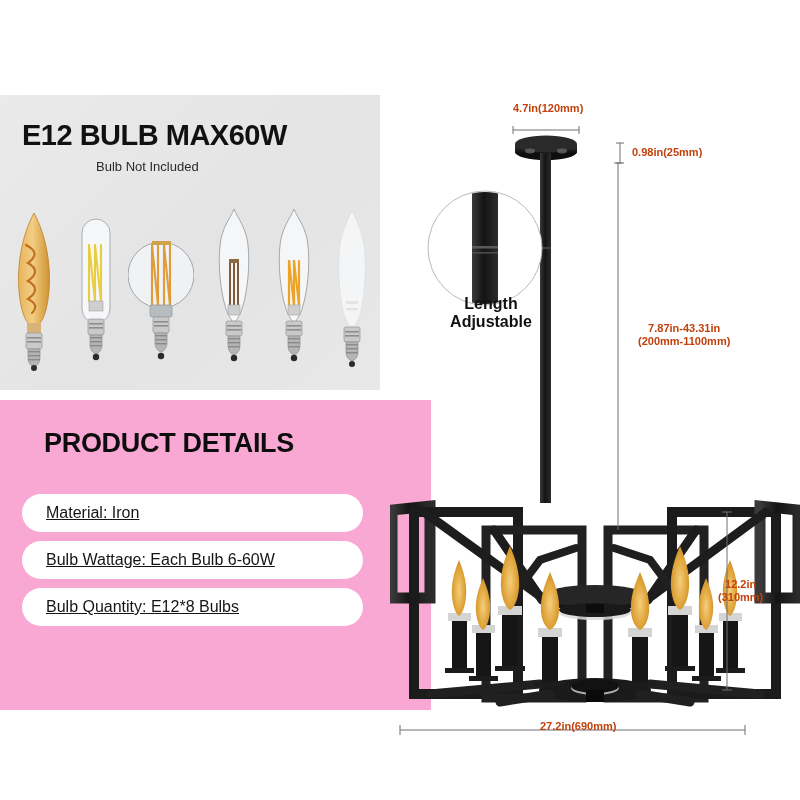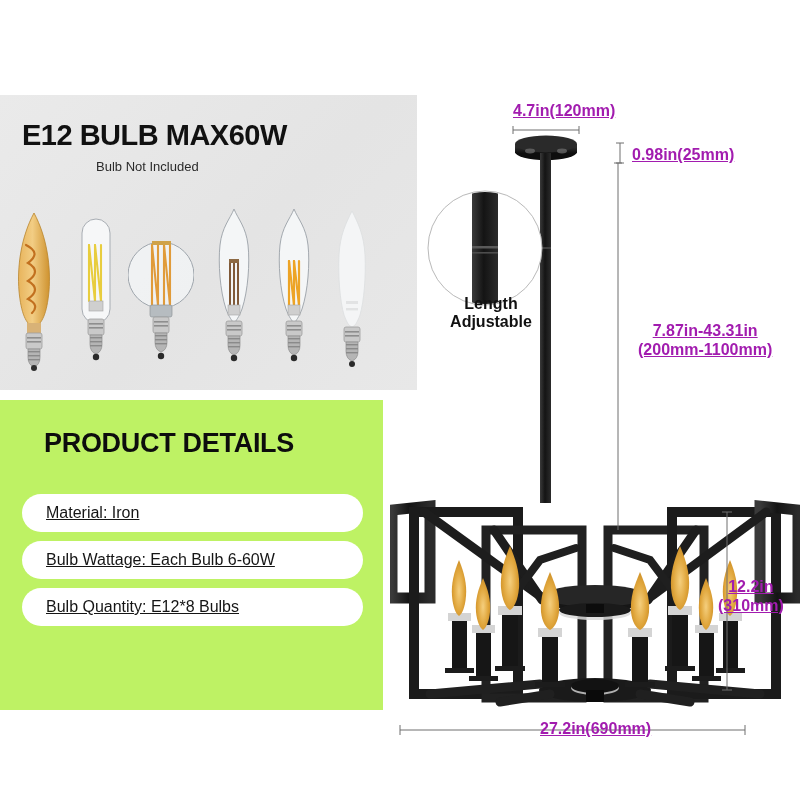--- a/index.html
+++ b/index.html
@@ -6,22 +6,22 @@
   body{
     width:800px;height:800px;
     background:#ffffff;
     font-family:"Liberation Sans", sans-serif;
     position:relative;
     overflow:hidden;
     -webkit-font-smoothing:antialiased;
   }
   .panel{position:absolute;background:#e6e6e6;}
   #bulb-panel{left:0;top:95px;width:380px;height:295px;
-    background:linear-gradient(135deg,#eaeaea 0%,#e4e4e4 55%,#e8e8e8 100%);padding-left:37px;}
-  #details-panel{left:0;top:400px;width:383px;height:310px;background:#bef264;}
+    background:linear-gradient(135deg,#eaeaea 0%,#e4e4e4 55%,#e8e8e8 100%);}
+  #details-panel{left:0;top:400px;width:383px;height:310px;background:#f9a8d4;padding-left:48px;}
 
   
   #headline{
     position:absolute;left:22px;top:24px;
     font-size:29px;font-weight:bold;color:#111;letter-spacing:-0.5px;
     white-space:nowrap;
   }
   #subhead{
     position:absolute;left:96px;top:64px;
     font-size:13px;color:#2b2b2b;white-space:nowrap;
@@ -45,22 +45,22 @@
     padding-left:24px;font-size:16px;color:#151515;white-space:nowrap;text-decoration:underline;
   }
   .pill.p0{top:94px;} .pill.p1{top:141px;}
   .pill.p2{top:188px;} .pill.p3{top:235px;}
 
   
   #photo{position:absolute;left:390px;top:0;width:410px;height:800px;}
   #photo svg{position:absolute;left:0;top:0;}
 
   
-  .dim{position:absolute;font-size:16px;font-weight:bold;color:#a21caf;
-       white-space:nowrap;line-height:1.18;text-decoration:underline;}
+  .dim{position:absolute;font-size:11px;font-weight:bold;color:#c2410c;
+       white-space:nowrap;line-height:1.18;}
   #dim-canopy-w{left:513px;top:102px;}
   #dim-canopy-h{left:632px;top:146px;}
   #dim-length{left:638px;top:322px;text-align:center;}
   #dim-height{left:718px;top:578px;text-align:center;}
   #dim-width{left:540px;top:720px;}
 
   .calloutlbl{position:absolute;font-size:16px;color:#111;
     text-align:center;line-height:1.12;white-space:nowrap;font-weight:bold;}
   #callout-label{left:436px;top:295px;width:110px;}
 </style>

